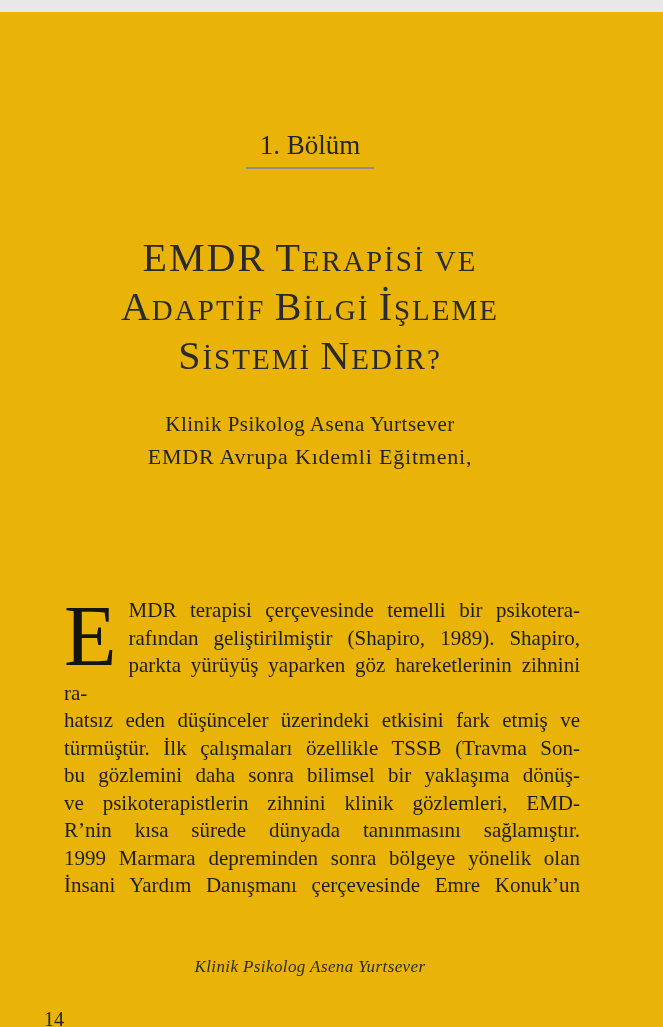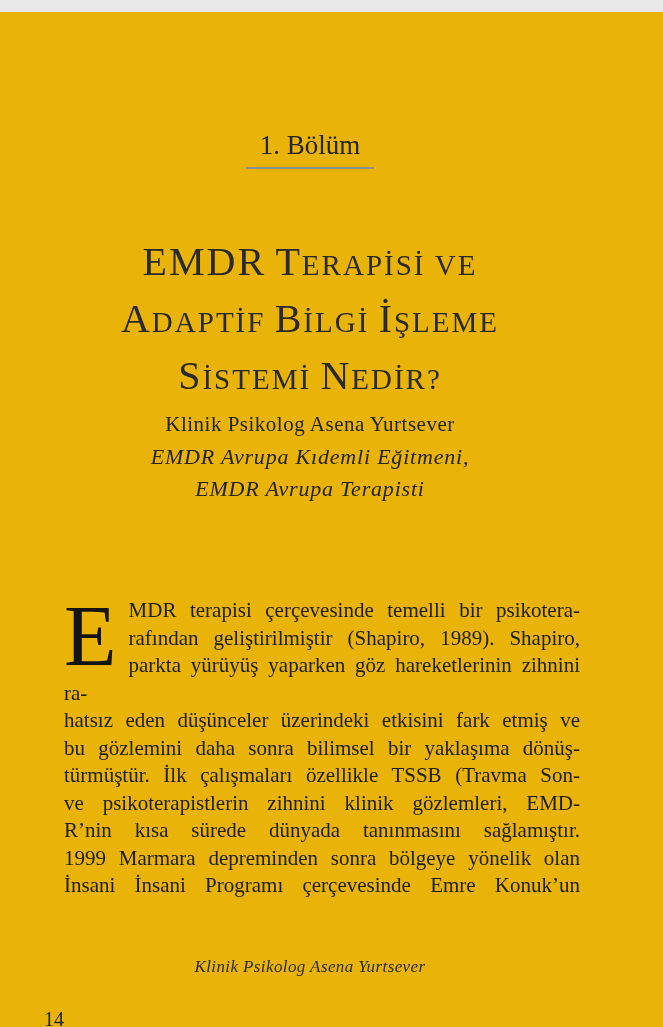--- a/index.html
+++ b/index.html
@@ -16,27 +16,27 @@
   .chapter{position:absolute;left:52px;top:118px;width:516px;text-align:center;}
   .chapter-label{
     display:inline-block;
     font-size:27px;line-height:31px;
     padding:0 14px 6px 14px;
     border-bottom:2px solid #8f8f8f;
     color:#242424;
   }
   
   .title{position:absolute;left:52px;top:223px;width:516px;margin:0;text-align:center;font-weight:normal;color:#2a2a2a;}
-  .title-line{line-height:53px;letter-spacing:2px;}
+  .title-line{line-height:45px;letter-spacing:2px;}
   .tc-b{font-size:40px;}
   .tc-s{font-size:29px;}
   
   .author{position:absolute;left:52px;top:396px;width:516px;text-align:center;color:#232323;}
   .author-name{font-size:21px;line-height:33px;letter-spacing:0.5px;}
-  .author-role{font-size:22px;line-height:32px;letter-spacing:0.8px;font-style:italic;}
+  .author-role{font-size:22px;line-height:32px;letter-spacing:0.8px;}
   
   .bodytext{position:absolute;left:64px;top:585px;width:516px;color:#1d1d1d;}
   .dropcap{
     float:left;
     font-size:86px;line-height:73px;height:76px;
     margin:3px 12px 0 0;
     color:#141414;
   }
   .body-lines{}
   .body-line{
@@ -65,37 +65,36 @@
   <h1 class="title">
       <div class="title-line"><span class="tc-b">E</span><span class="tc-b">M</span><span class="tc-b">D</span><span class="tc-b">R</span><span class="tc-s">&nbsp;</span><span class="tc-b">T</span><span class="tc-s">E</span><span class="tc-s">R</span><span class="tc-s">A</span><span class="tc-s">P</span><span class="tc-s">İ</span><span class="tc-s">S</span><span class="tc-s">İ</span><span class="tc-s">&nbsp;</span><span class="tc-s">V</span><span class="tc-s">E</span></div>
       <div class="title-line"><span class="tc-b">A</span><span class="tc-s">D</span><span class="tc-s">A</span><span class="tc-s">P</span><span class="tc-s">T</span><span class="tc-s">İ</span><span class="tc-s">F</span><span class="tc-s">&nbsp;</span><span class="tc-b">B</span><span class="tc-s">İ</span><span class="tc-s">L</span><span class="tc-s">G</span><span class="tc-s">İ</span><span class="tc-s">&nbsp;</span><span class="tc-b">İ</span><span class="tc-s">Ş</span><span class="tc-s">L</span><span class="tc-s">E</span><span class="tc-s">M</span><span class="tc-s">E</span></div>
       <div class="title-line"><span class="tc-b">S</span><span class="tc-s">İ</span><span class="tc-s">S</span><span class="tc-s">T</span><span class="tc-s">E</span><span class="tc-s">M</span><span class="tc-s">İ</span><span class="tc-s">&nbsp;</span><span class="tc-b">N</span><span class="tc-s">E</span><span class="tc-s">D</span><span class="tc-s">İ</span><span class="tc-s">R</span><span class="tc-s">?</span></div>
     </h1>
 
   <div class="author">
     <div class="author-name">Klinik Psikolog Asena Yurtsever</div>
     <div>
         <div class="author-role">EMDR Avrupa Kıdemli Eğitmeni,</div>
-        <div class="author-role">EMDR Avrupa Terapisti</div>
       </div>
   </div>
 
   <div class="bodytext">
     <span class="dropcap">E</span>
     <div class="body-lines">
         <div class="body-line">MDR terapisi çerçevesinde temelli bir psikotera-</div>
         <div class="body-line">rafından geliştirilmiştir (Shapiro, 1989). Shapiro,</div>
         <div class="body-line">parkta yürüyüş yaparken göz hareketlerinin zihnini ra-</div>
         <div class="body-line">hatsız eden düşünceler üzerindeki etkisini fark etmiş ve</div>
+        <div class="body-line">türmüştür. İlk çalışmaları özellikle TSSB (Travma Son-</div>
         <div class="body-line">bu gözlemini daha sonra bilimsel bir yaklaşıma dönüş-</div>
-        <div class="body-line">türmüştür. İlk çalışmaları özellikle TSSB (Travma Son-</div>
         <div class="body-line">ve psikoterapistlerin zihnini klinik gözlemleri, EMD-</div>
         <div class="body-line">R’nin kısa sürede dünyada tanınmasını sağlamıştır.</div>
         <div class="body-line">1999 Marmara depreminden sonra bölgeye yönelik olan</div>
-        <div class="body-line">İnsani İnsani Programı çerçevesinde Emre Konuk’un</div>
+        <div class="body-line">İnsani Yardım Danışmanı çerçevesinde Emre Konuk’un</div>
       </div>
   </div>
 
   <div class="page-number">14</div>
 
   <div class="running-title">Klinik Psikolog Asena Yurtsever</div>
 
 </div>
 
 </body></html>

